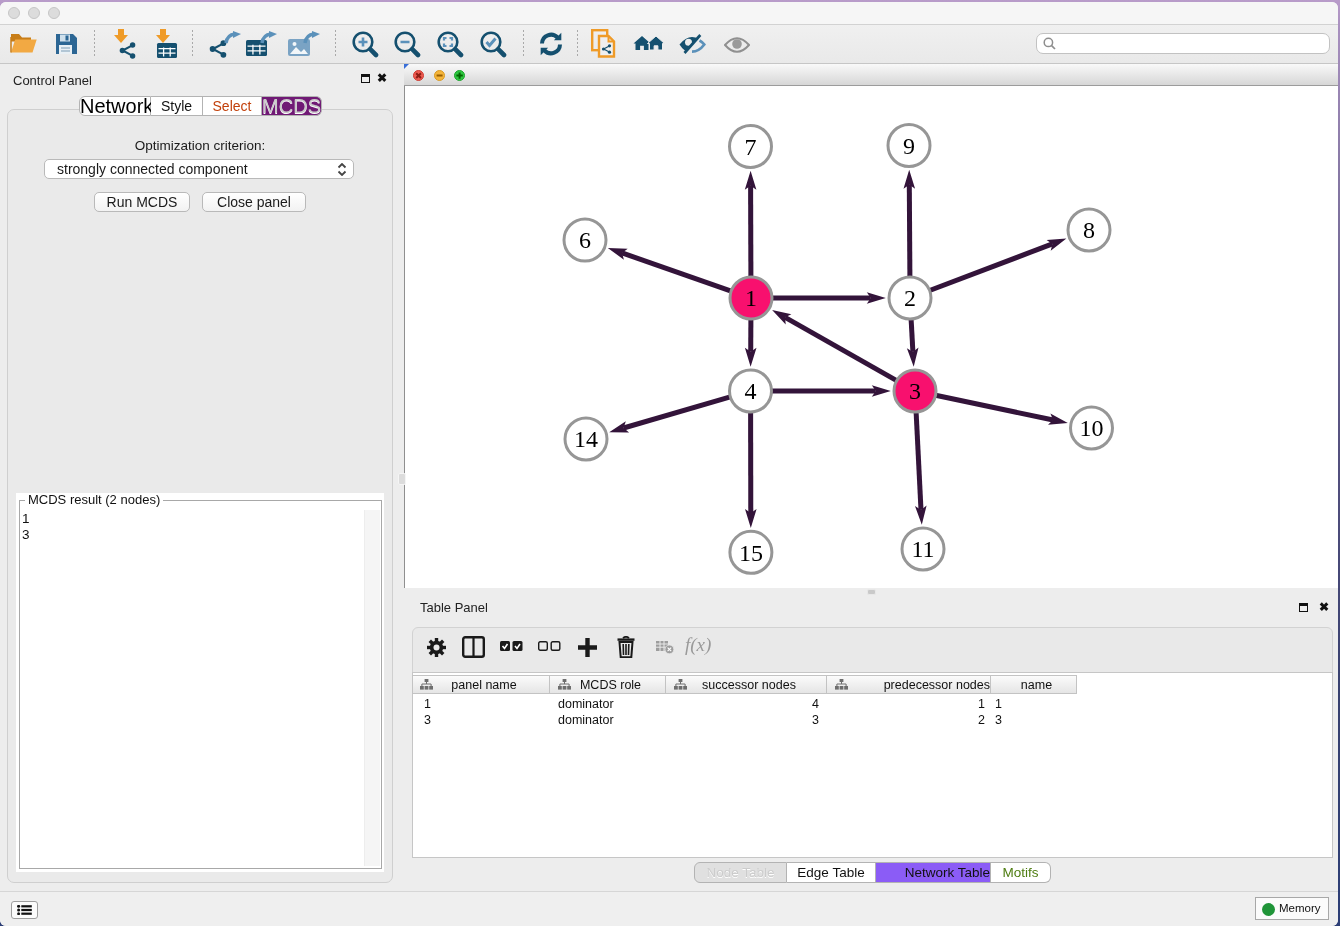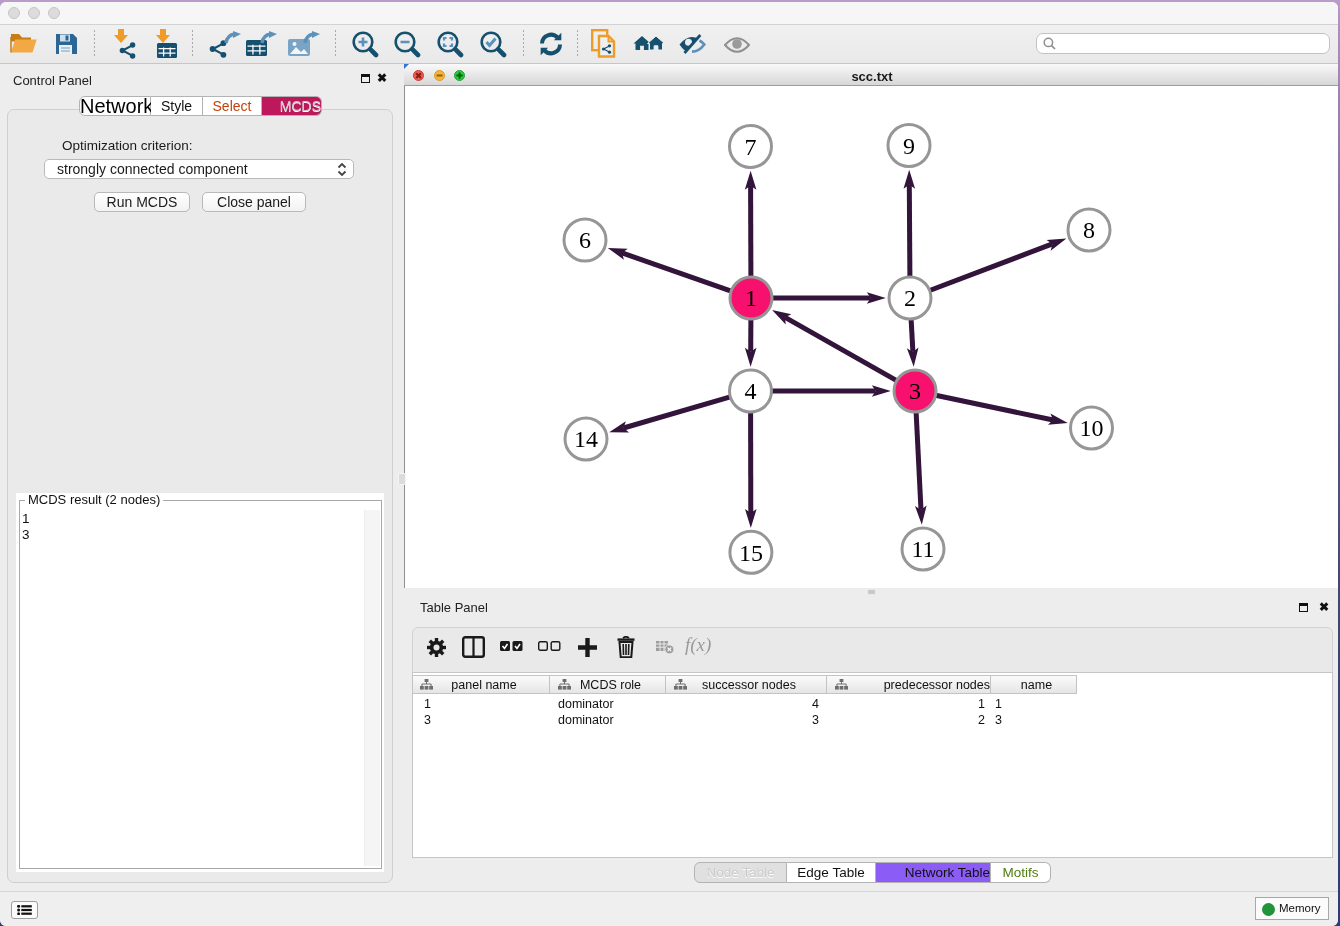--- a/index.html
+++ b/index.html
@@ -159,22 +159,22 @@
       </svg>
 <div style="position:absolute;left:0;top:64px;width:1338px;height:827px;background:#ededed"></div>
 <div style="position:absolute;left:0;top:891px;width:1338px;height:35px;background:#efefef;border-top:1px solid #d6d6d6;box-sizing:border-box"></div>
 <div class="cp-title">Control Panel</div>
 <div class="float-ic" style="left:361px;top:74px"></div>
 <div class="close-ic" style="left:377px;top:71px">✖</div>
 <div style="position:absolute;left:7px;top:109px;width:384px;height:772px;background:#eaeaea;border:1px solid #cfcfcf;border-radius:7px"></div>
 <div style="position:absolute;left:79px;top:96px;width:72px;height:20px;background:#ffffff;border:1px solid #b3b3b3;border-left-width:1px;border-radius:6px 0 0 6px;box-sizing:border-box;color:#000000;font-size:20px;text-align:center;line-height:19px">Network</div>
 <div style="position:absolute;left:151px;top:96px;width:52px;height:20px;background:#ffffff;border:1px solid #b3b3b3;border-left-width:0px;border-radius:0 0 0 0;box-sizing:border-box;color:#111;font-size:14px;text-align:center;line-height:19px">Style</div>
 <div style="position:absolute;left:203px;top:96px;width:59px;height:20px;background:#ffffff;border:1px solid #b3b3b3;border-left-width:0px;border-radius:0 0 0 0;box-sizing:border-box;color:#c2410c;font-size:14px;text-align:center;line-height:19px">Select</div>
-<div style="position:absolute;left:262px;top:96px;width:60px;height:20px;background:#be185d;border:1px solid #b3b3b3;border-left-width:0px;border-radius:0 6px 6px 0;box-sizing:border-box;color:#c9c9c9;text-shadow:0 1px 0 #fff;font-size:14px;text-align:right;line-height:19px">MCDS</div>
-<div style="position:absolute;left:62px;top:138px;width:276px;font-size:13.5px;color:#1a1a1a">Optimization criterion:</div>
+<div style="position:absolute;left:262px;top:96px;width:60px;height:20px;background:#701a75;border:1px solid #b3b3b3;border-left-width:0px;border-radius:0 6px 6px 0;box-sizing:border-box;color:#c9c9c9;text-shadow:0 1px 0 #fff;font-size:20px;text-align:right;line-height:19px">MCDS</div>
+<div style="position:absolute;left:62px;top:138px;width:276px;text-align:center;font-size:13.5px;color:#1a1a1a">Optimization criterion:</div>
 <div style="position:absolute;left:44px;top:159px;width:310px;height:20px;background:#fff;border:1px solid #b9b9b9;border-radius:5px;box-sizing:border-box;font-size:14px;color:#1a1a1a;line-height:18px;padding-left:12px">strongly connected component<svg style="position:absolute;right:6px;top:3px" width="10" height="13" viewBox="0 0 10 13">
           <path d="M1.5 4.5 L5 1 L8.5 4.5" fill="none" stroke="#444" stroke-width="1.8"></path>
           <path d="M1.5 8.5 L5 12 L8.5 8.5" fill="none" stroke="#444" stroke-width="1.8"></path>
         </svg></div>
 <div class="btn" style="left:94px;top:192px;width:96px">Run MCDS</div>
 <div class="btn" style="left:202px;top:192px;width:104px">Close panel</div>
 <div style="position:absolute;left:16px;top:493px;width:368px;height:379px;background:#fff"></div>
 <div style="position:absolute;left:19px;top:500px;width:361px;height:367px;border:1px solid #a8a8a8"></div>
 <div style="position:absolute;left:25px;top:493px;background:#fff;padding:0 3px;font-size:13px;color:#111;line-height:14px">MCDS result (2 nodes)</div>
 <div style="position:absolute;left:364px;top:510px;width:15px;height:356px;background:#f5f5f5;border-left:1px solid #ededed"></div>
@@ -188,21 +188,20 @@
         <path d="M3.2 3.2 L8 8 M8 3.2 L3.2 8" stroke="#8c1d14" stroke-width="2"></path>
       </svg>
 <div style="position:absolute;left:433.9px;top:69.9px;width:11.6px;height:11.6px;border-radius:50%;background:#f5b53a;border:1px solid #d89a24;box-sizing:border-box"></div>
 <svg style="position:absolute;left:434.1px;top:70.1px" width="11.2" height="11.2" viewBox="0 0 11.2 11.2">
         <line x1="2.6" y1="5.6" x2="8.6" y2="5.6" stroke="#985f00" stroke-width="2"></line>
       </svg>
 <div style="position:absolute;left:453.9px;top:69.9px;width:11.6px;height:11.6px;border-radius:50%;background:#2ec840;border:1px solid #1ca32e;box-sizing:border-box"></div>
 <svg style="position:absolute;left:454.1px;top:70.1px" width="11.2" height="11.2" viewBox="0 0 11.2 11.2">
         <path d="M5.6 2.4 V8.8 M2.4 5.6 H8.8" stroke="#006400" stroke-width="2"></path>
       </svg>
-<div style="position:absolute;left:404px;top:69px;width:936px;text-align:center;font-size:13px;font-weight:bold;color:#1a1a1a">scc.txt</div>
 <div style="position:absolute;left:404px;top:86px;width:936px;height:502px;background:#fff;border-left:1.5px solid #8f8f8f;box-sizing:border-box"></div>
 <svg style="position:absolute;left:405.5px;top:86.5px" width="934" height="501" viewBox="0 0 934 501">
         <line x1="344.9" y1="190.0" x2="344.6" y2="98.7" stroke="#33143a" stroke-width="5"></line>
 <path d="M344.6 83.7 L350.4 102.7 L344.6 98.7 L338.8 102.7 Z" fill="#33143a"></path>
 <line x1="325.2" y1="204.1" x2="216.0" y2="165.9" stroke="#33143a" stroke-width="5"></line>
 <path d="M201.8 161.0 L221.7 161.8 L216.0 165.9 L217.9 172.7 Z" fill="#33143a"></path>
 <line x1="366.0" y1="211.0" x2="464.8" y2="211.0" stroke="#33143a" stroke-width="5"></line>
 <path d="M479.8 211.0 L460.8 216.8 L464.8 211.0 L460.8 205.2 Z" fill="#33143a"></path>
 <line x1="344.9" y1="232.0" x2="344.7" y2="264.8" stroke="#33143a" stroke-width="5"></line>
 <path d="M344.6 279.8 L338.9 260.8 L344.7 264.8 L350.5 260.8 Z" fill="#33143a"></path>

